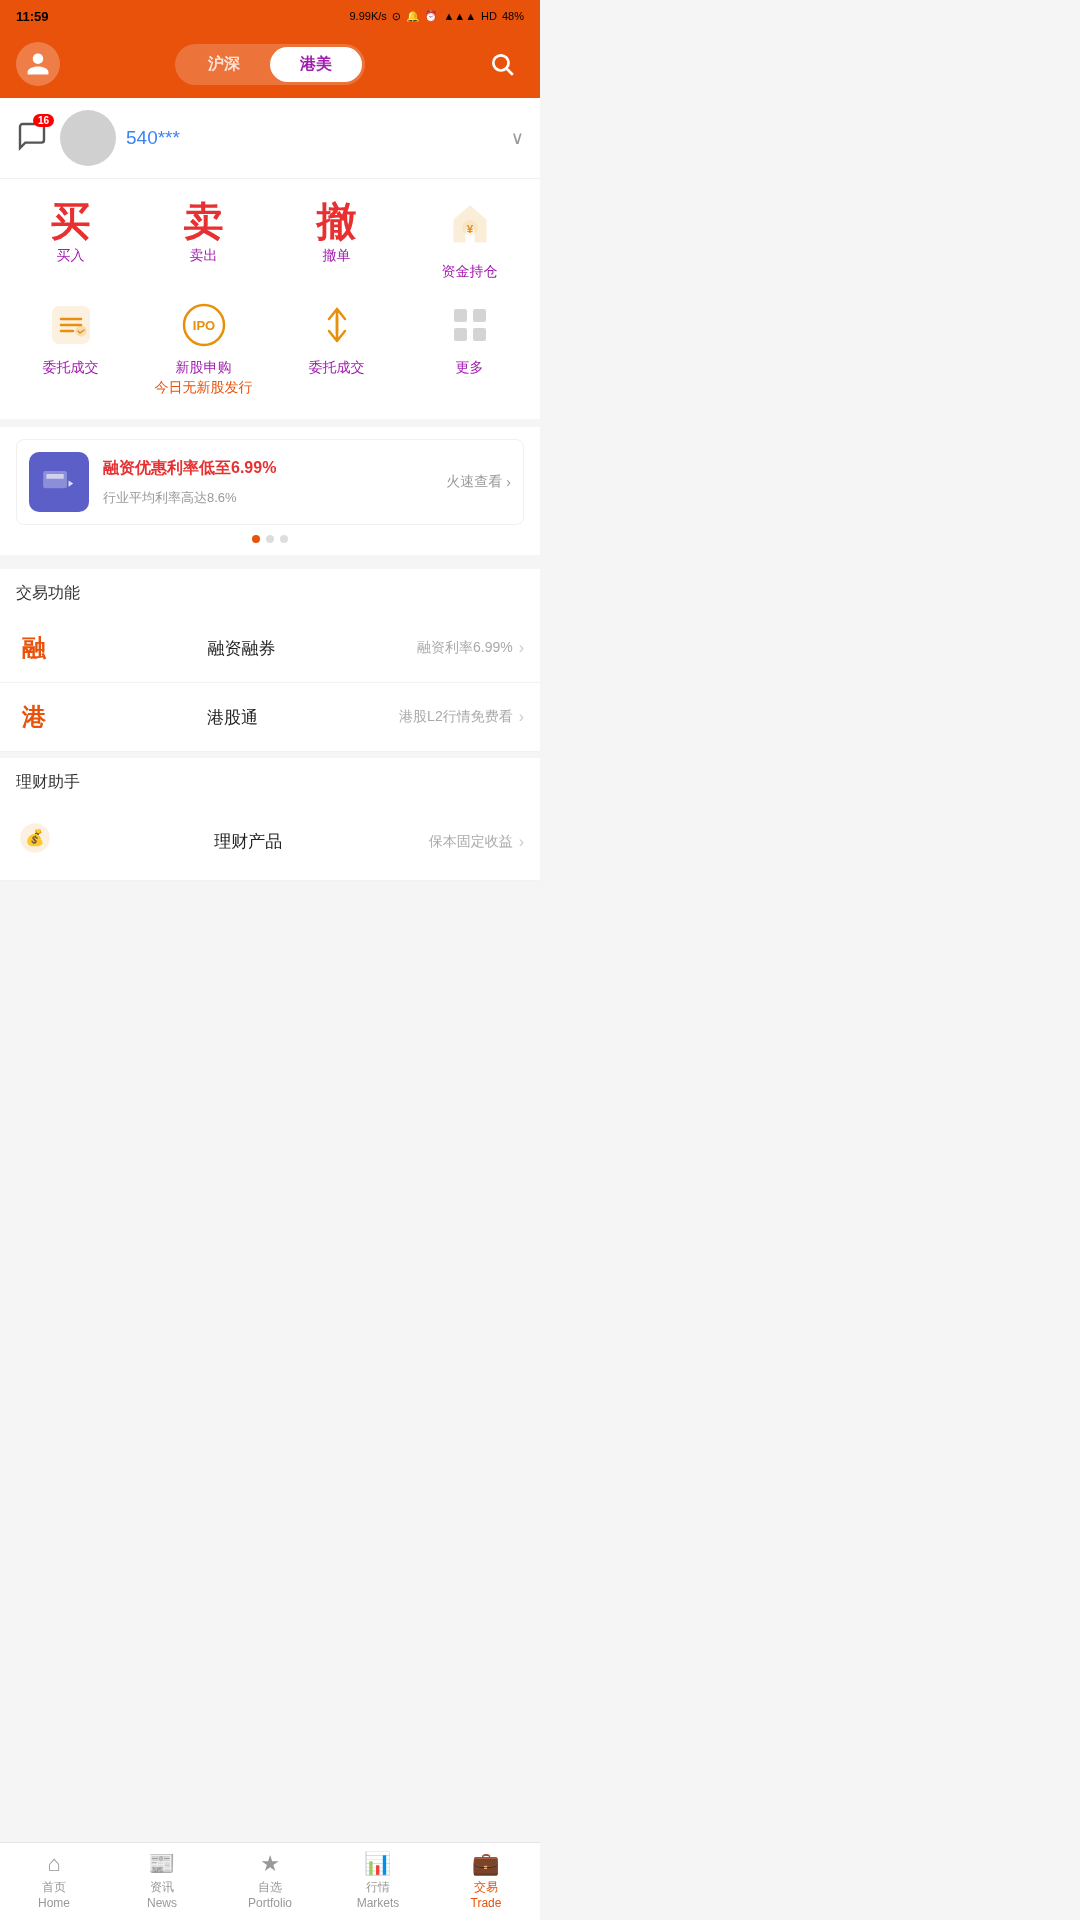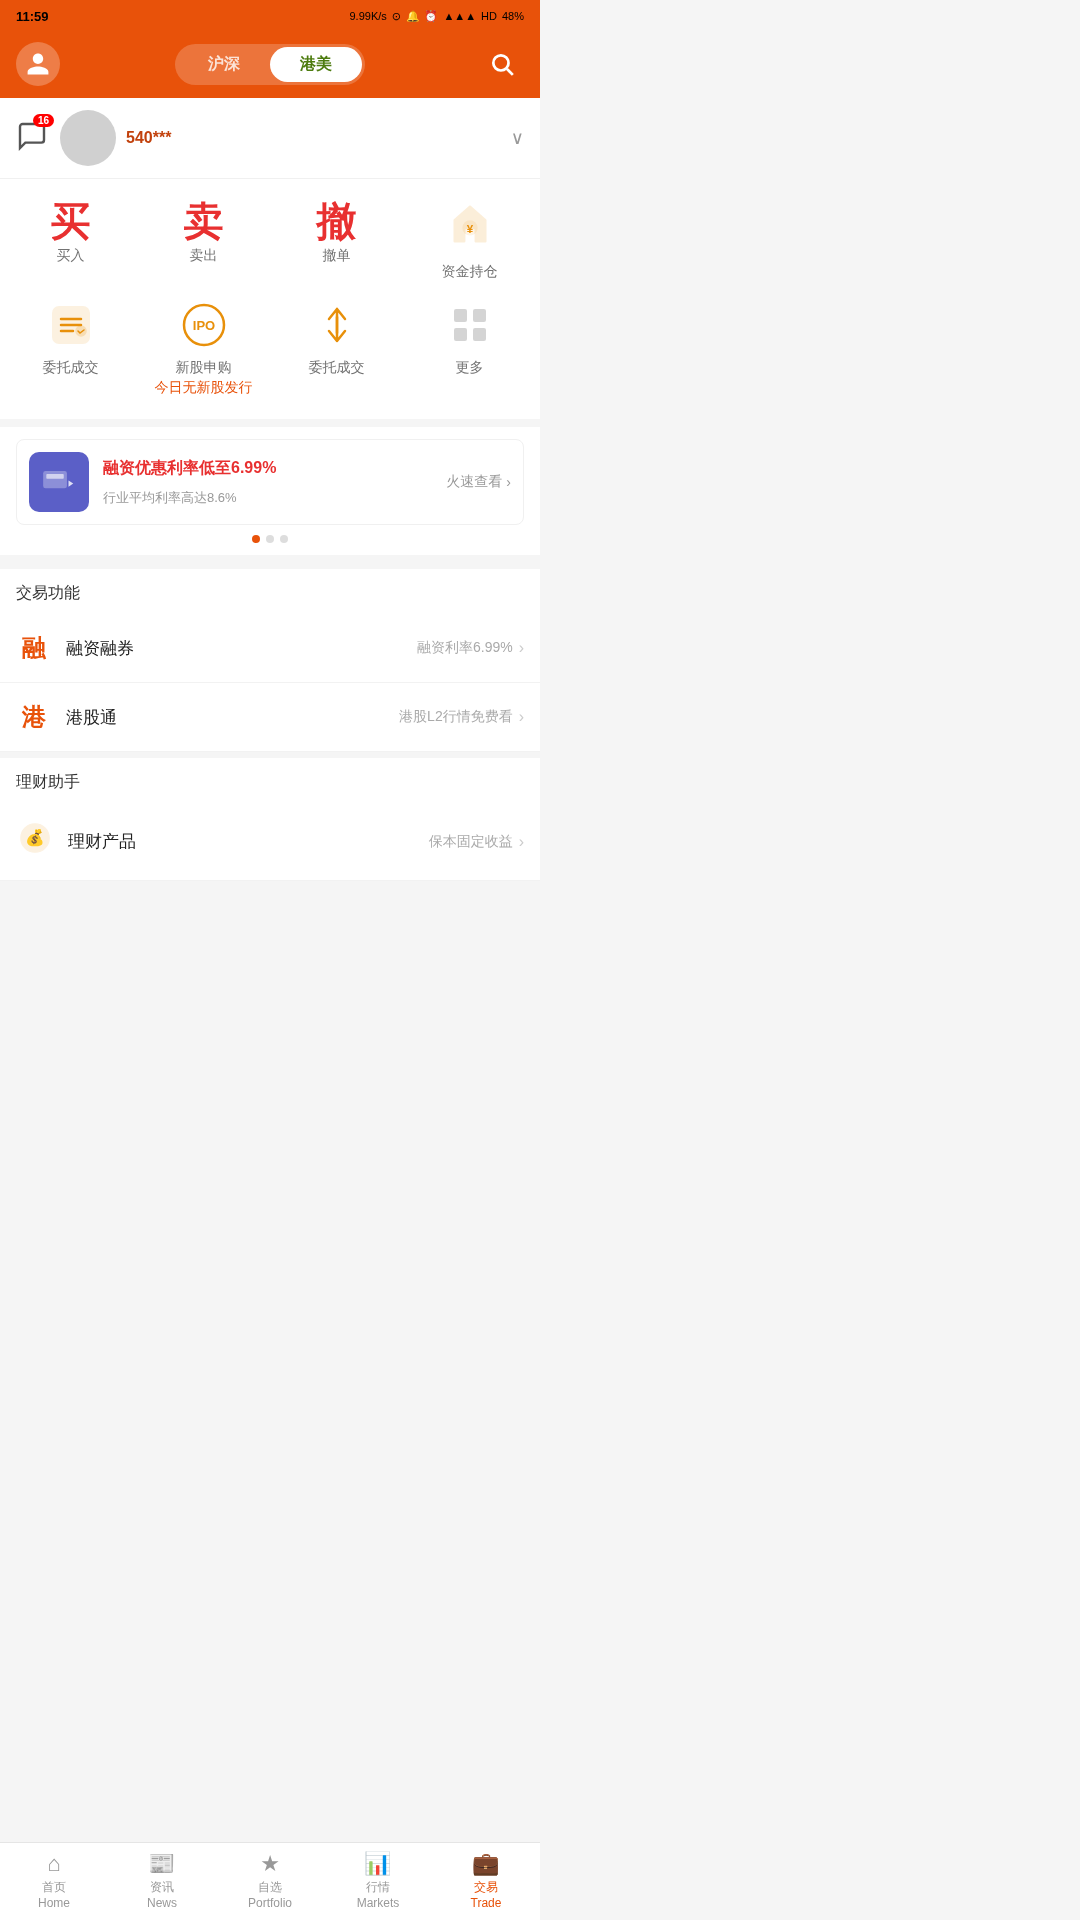--- a/index.html
+++ b/index.html
@@ -56,21 +56,21 @@
       border-radius: 20px;
       font-size: 16px;
       font-weight: 600;
       cursor: pointer;
       border: none;
       background: transparent;
       color: rgba(255,255,255,0.8);
     }
     .tab-btn.active {
       background: white;
-      color: #4d7c0f;
+      color: #a21caf;
       font-family: Liberation Serif, serif;
     }
     .search-btn {
       width: 44px; height: 44px;
       display: flex; align-items: center; justify-content: center;
       cursor: pointer;
     }
 
     
     .account-section {
@@ -97,23 +97,23 @@
       min-width: 18px;
       text-align: center;
     }
     .account-avatar {
       width: 56px; height: 56px;
       border-radius: 50%;
       background: #d0d0d0;
       margin-right: 10px;
     }
     .account-name {
-      font-size: 16px;
-      font-weight: 700;
-      color: #c2410c;
+      font-size: 19px;
+      font-weight: 400;
+      color: #3b82f6;
     }
     .account-chevron {
       position: absolute;
       right: 16px;
       color: #999;
       font-size: 18px;
     }
 
     
     .quick-actions {
@@ -132,21 +132,21 @@
       padding: 6px 4px;
     }
     .action-icon-big {
       font-size: 40px;
       line-height: 1;
       margin-bottom: 6px;
       font-weight: 900;
     }
     .action-label {
       font-size: 14px;
-      color: #737373;
+      color: #a21caf;
       text-align: center;
     }
     .action-sublabel {
       font-size: 14px;
       color: #e8520a;
       text-align: center;
       margin-top: 2px;
     }
     .color-red { color: #e83030; }
 
@@ -226,20 +226,21 @@
       font-weight: 900;
       margin-right: 14px;
       flex-shrink: 0;
     }
     .feature-badge.orange-bg { background: transparent; color: #e8900a; font-size: 22px; }
     .feature-name {
       flex: 1;
       font-size: 17px;
       color: #222;
       font-weight: 400;
+      text-align: center;
     }
     .feature-desc {
       font-size: 14px;
       color: #aaa;
       margin-right: 6px;
     }
     .feature-arrow {
       color: #ccc;
       font-size: 16px;
     }

